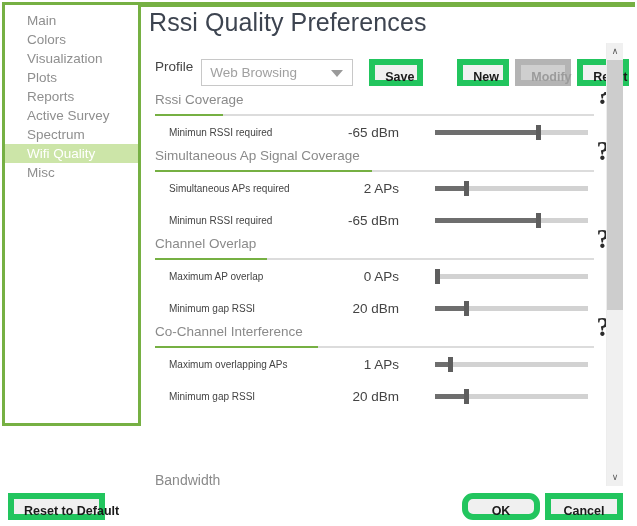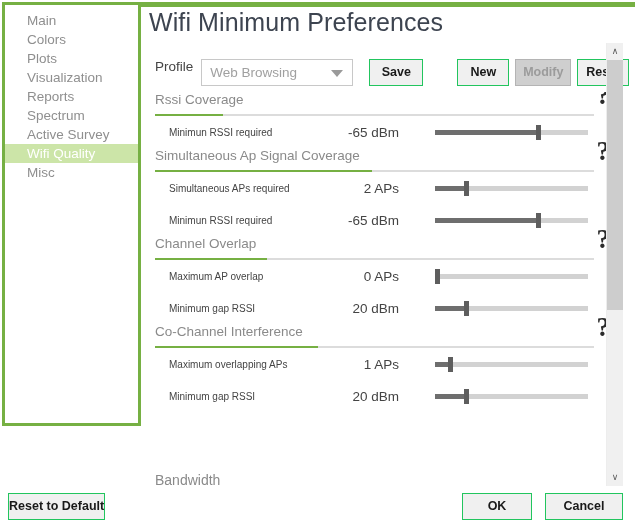--- a/index.html
+++ b/index.html
@@ -110,23 +110,23 @@
     right: 9px;
     top: 10px;
     width: 0; height: 0;
     border-left: 6px solid transparent;
     border-right: 6px solid transparent;
     border-top: 7px solid #9a9a9a;
   }
   .btn {
     height: 27px;
     min-width: 52px;
-    padding: 0 0;
+    padding: 0 10px;
     box-sizing: border-box;
-    border: 1px solid #22c55e;
+    border: 6px solid #22c55e;
     background: #f0f0f0;
     font-family: "Liberation Sans", sans-serif;
     font-size: 12.5px;
     font-weight: bold;
     color: #1a1a1a;
     cursor: pointer;
     line-height: 25px;
     text-align: center;
     white-space: nowrap;
   }
@@ -284,55 +284,55 @@
   .bottombar {
     position: absolute;
     left: 0;
     top: 487px;
     width: 637px;
     height: 39px;
     background: #ffffff;
   }
   .bottombar .btn { position: absolute; }
   .btn-reset-default { left: 8px; top: 6px; width: 97px; }
-  .btn-ok { left: 462px; top: 6px; width: 70px; }
+  .btn-ok { left: 462px; top: 6px; width: 78px; border-radius: 11px; }
   .btn-cancel { left: 545px; top: 6px; width: 78px; }
 
   .clip-bottom {
     position: absolute;
     left: 14px;
     top: 380px;
     font-size: 14px;
     color: #8a8a8a;
     white-space: nowrap;
   }
 </style>
 </head>
 <body>
 
 <div id="app">
 
   <div class="sidebar">
     <div id="sidebar-list">
         <div class="sidebar-item">Main</div>
         <div class="sidebar-item">Colors</div>
+        <div class="sidebar-item">Visualization</div>
         <div class="sidebar-item">Plots</div>
-        <div class="sidebar-item">Visualization</div>
         <div class="sidebar-item">Reports</div>
+        <div class="sidebar-item">Active Survey</div>
         <div class="sidebar-item">Spectrum</div>
-        <div class="sidebar-item">Active Survey</div>
         <div class="sidebar-item selected">Wifi Quality</div>
         <div class="sidebar-item">Misc</div>
       </div>
   </div>
 
   <div class="content">
     <div class="topbar-green"></div>
 
-    <div class="page-title">Wifi Minimum Preferences</div>
+    <div class="page-title">Rssi Quality Preferences</div>
 
     <div class="profile-row">
       <span class="profile-label">Profile</span>
 
       <div class="combo">
         <span class="combo-value">Web Browsing</span>
         <span class="combo-arrow"></span>
       </div>
 
       <div class="btn btn-save">Save</div>

